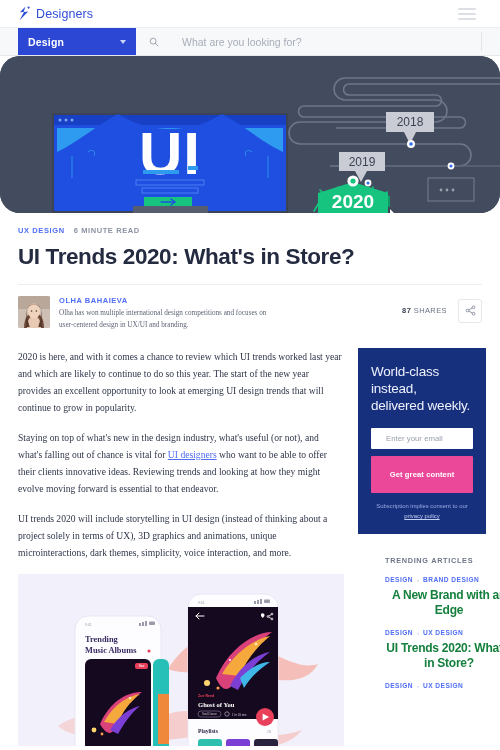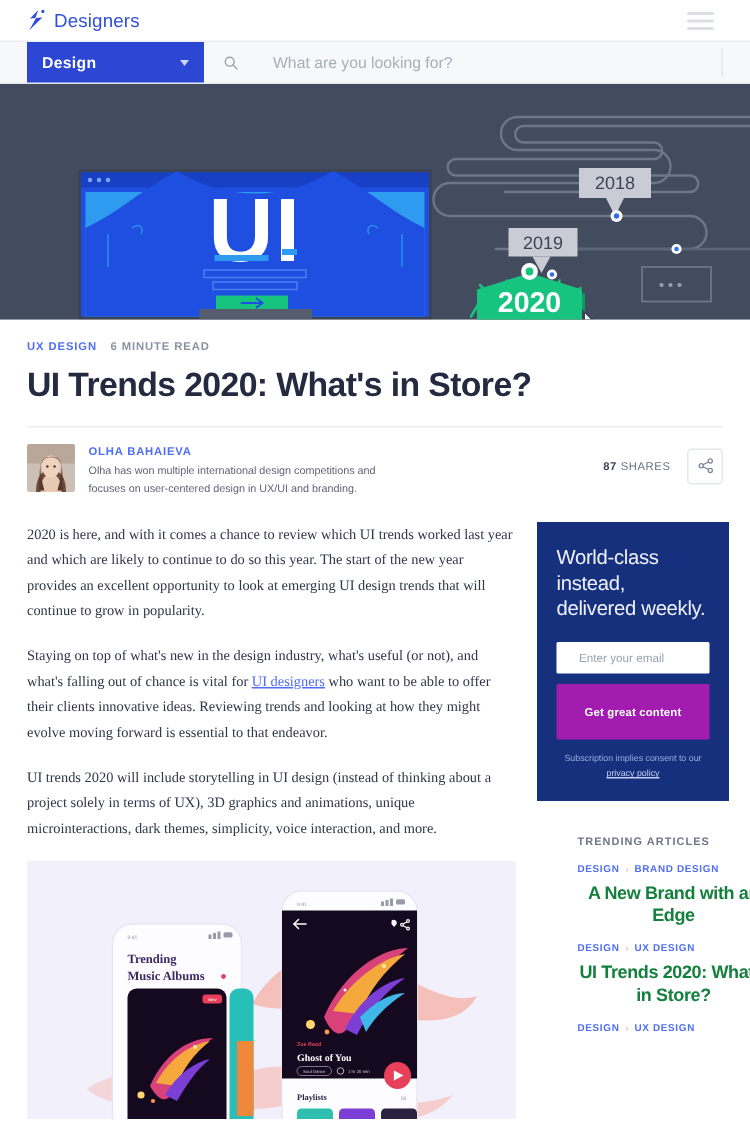--- a/index.html
+++ b/index.html
@@ -41,21 +41,21 @@
   .search-wrap { flex: 1; display: flex; align-items: center; gap: 7px; padding-left: 13px; }
   .search-input {
     border: 0; background: transparent; outline: none; flex: 1;
     font-size: 10.5px; color: #4a5163; font-family: inherit; margin-left: 16px;
   }
   .search-input::placeholder { color: #a8adb9; }
   .search-divider { width:1px; background:#e2e5ea; margin: 4px 0; }
   .sb-right { width: 18px; }
 
   
-  .hero { position: relative; height: 157px; background: #434b5e; overflow: hidden; }
+  .hero { position: relative; height: 157px; background: #434b5e; overflow: hidden; border-radius: 20px; }
   .hero svg { display:block; width:500px; height:157px; }
 
   
   .content { padding: 0 18px; position: relative; }
   .meta-row { display: flex; align-items: center; gap: 9px; padding-top: 13px; }
   .meta-cat { font-size: 7.5px; font-weight: bold; color: #4f6df5; letter-spacing: .6px; cursor:pointer; }
   .meta-read { font-size: 7.5px; font-weight: bold; color: #8b92a3; letter-spacing: .6px; }
   .article-title {
     margin-top: 9px; font-size: 22.5px; font-weight: bold;
     color: #242b40; letter-spacing: -.4px; line-height: 1.15;
@@ -64,21 +64,21 @@
 
   
   .byline { display: flex; align-items: flex-start; padding-top: 11px; }
   .avatar {
     width: 32px; height: 32px; flex: 0 0 32px; border-radius: 2px;
     overflow: hidden; position: relative; background: #d9c7bb;
   }
   .avatar svg { display:block; width:32px; height:32px; }
   .byline-text { margin-left: 9px; flex: 1; }
   .author-name { font-size: 7.5px; font-weight: bold; color: #4f6df5; letter-spacing: .55px; cursor:pointer; }
-  .author-bio { margin-top: 3px; font-size: 7.2px; line-height: 1.65; color: #5d6475; max-width: 212px; }
+  .author-bio { margin-top: 3px; font-size: 7.2px; line-height: 1.65; color: #5d6475; max-width: 212px; font-family: Liberation Serif, serif; }
   .share-group { display: flex; align-items: center; gap: 11px; margin-top: 3px; }
   .share-count { font-size: 7.5px; color: #6b7285; letter-spacing: .4px; }
   .share-count b { color: #3b4255; }
   .share-btn {
     width: 24px; height: 24px; border: 1px solid #e4e7ec; border-radius: 3px;
     display: flex; align-items: center; justify-content: center; cursor: pointer;
     background: #fff;
   }
 
   
@@ -108,21 +108,21 @@
     letter-spacing: -.2px;
   }
   .nl-input {
     margin-top: 14px; width: 100%; height: 21px; border: 0; outline: none;
     background: #fff; font-size: 7.8px; color: #2f3547; padding: 0 15px;
     font-family: inherit; border-radius: 1px;
   }
   .nl-input::placeholder { color: #9aa0ad; }
   .nl-btn {
     margin-top: 7px; width: 100%; height: 37px; border: 0; border-radius: 1px;
-    background: #a21caf; color: #fff; font-size: 7.6px; font-weight: bold;
+    background: #ec4899; color: #fff; font-size: 7.6px; font-weight: bold;
     letter-spacing: .1px; cursor: pointer; font-family: inherit;
   }
   .nl-note {
     margin-top: 9px; font-size: 5.9px; line-height: 1.6; color: #9aaae0;
     text-align: center;
   }
   .nl-note a { color: #c4cff2; text-decoration: underline; }
 
   
   .trending { margin-top: 22px; width: 128px; margin-left: 27px; }

